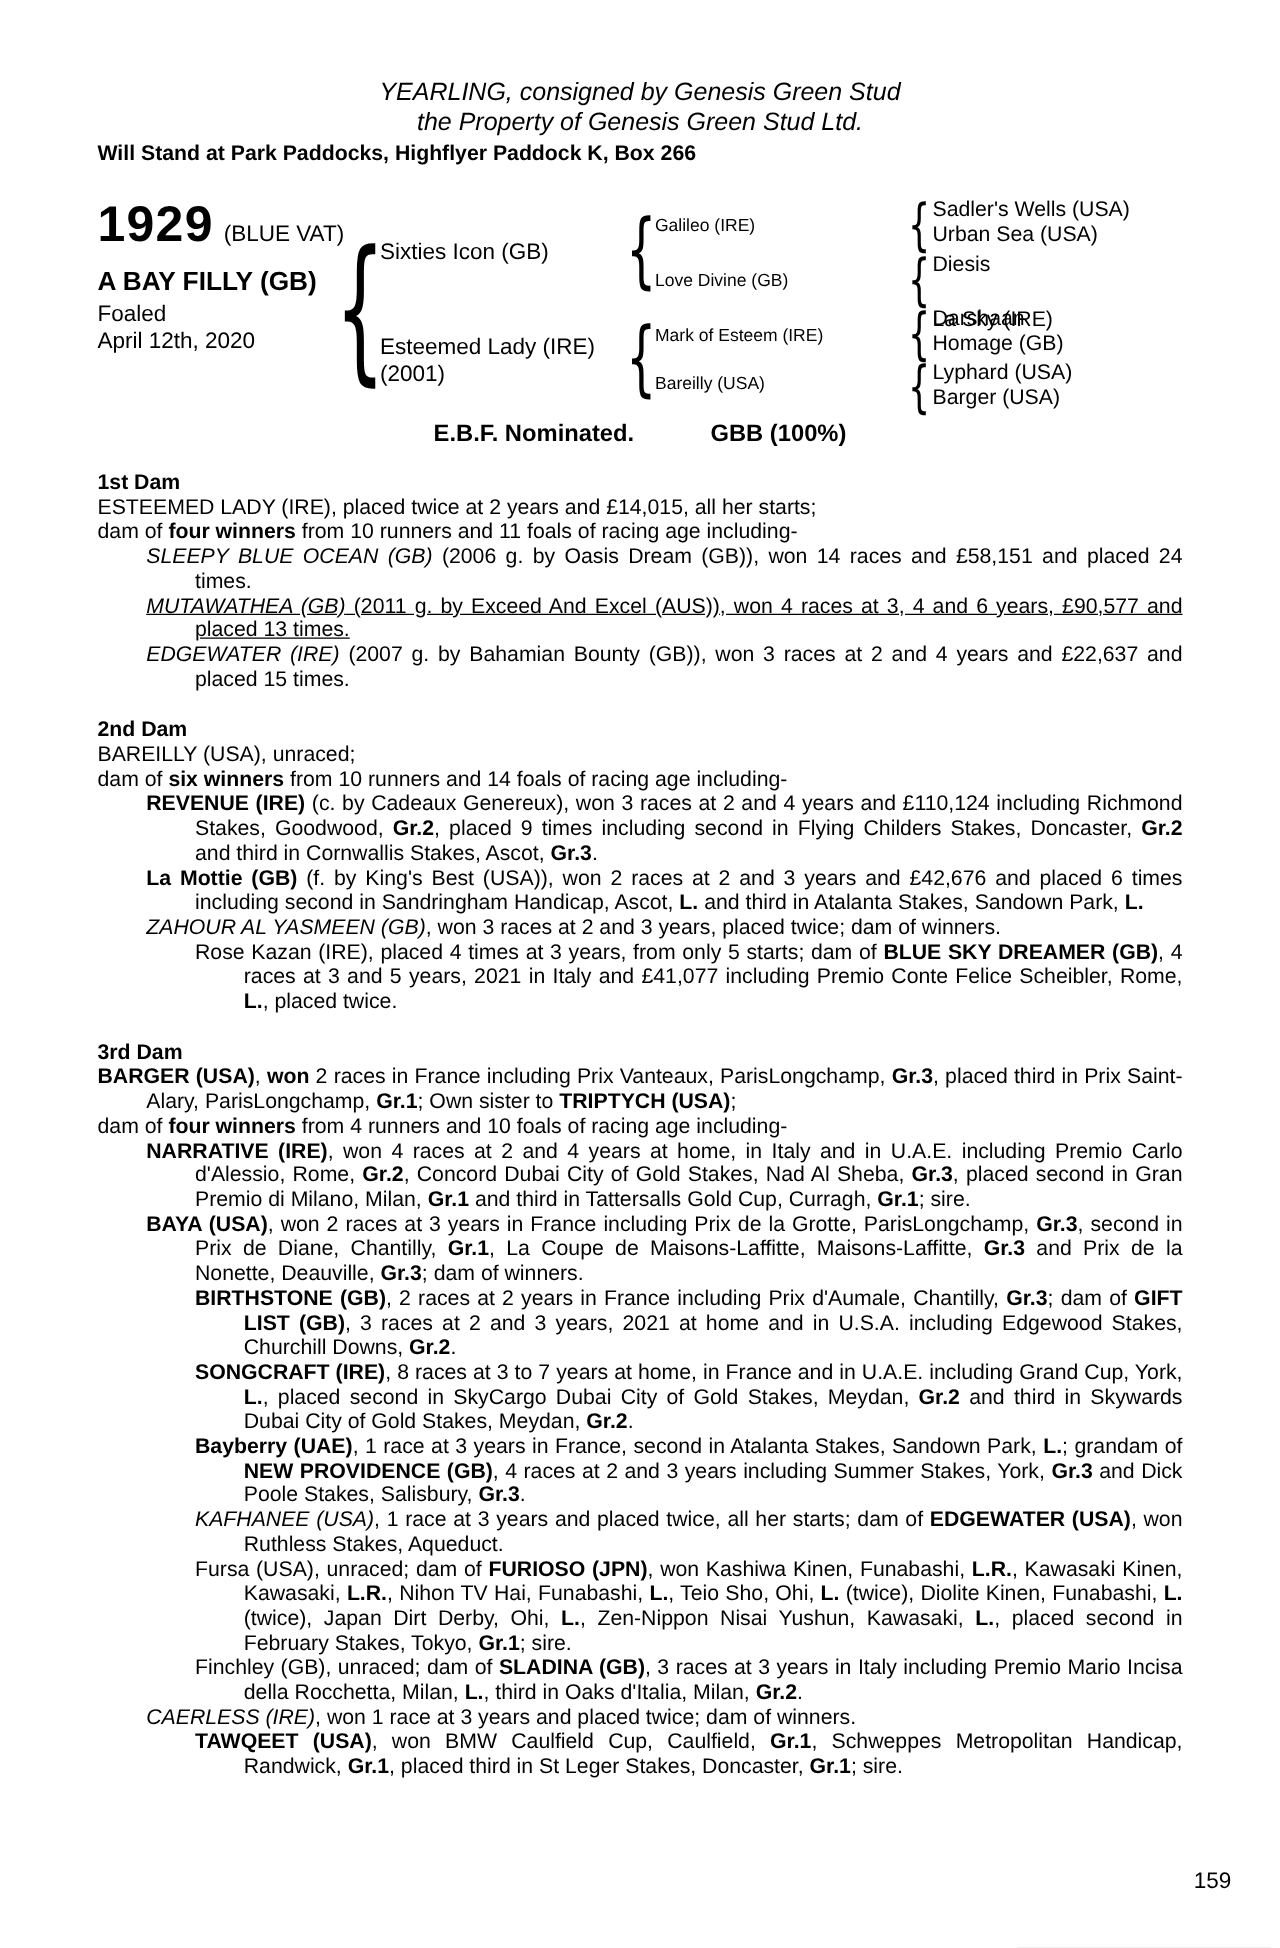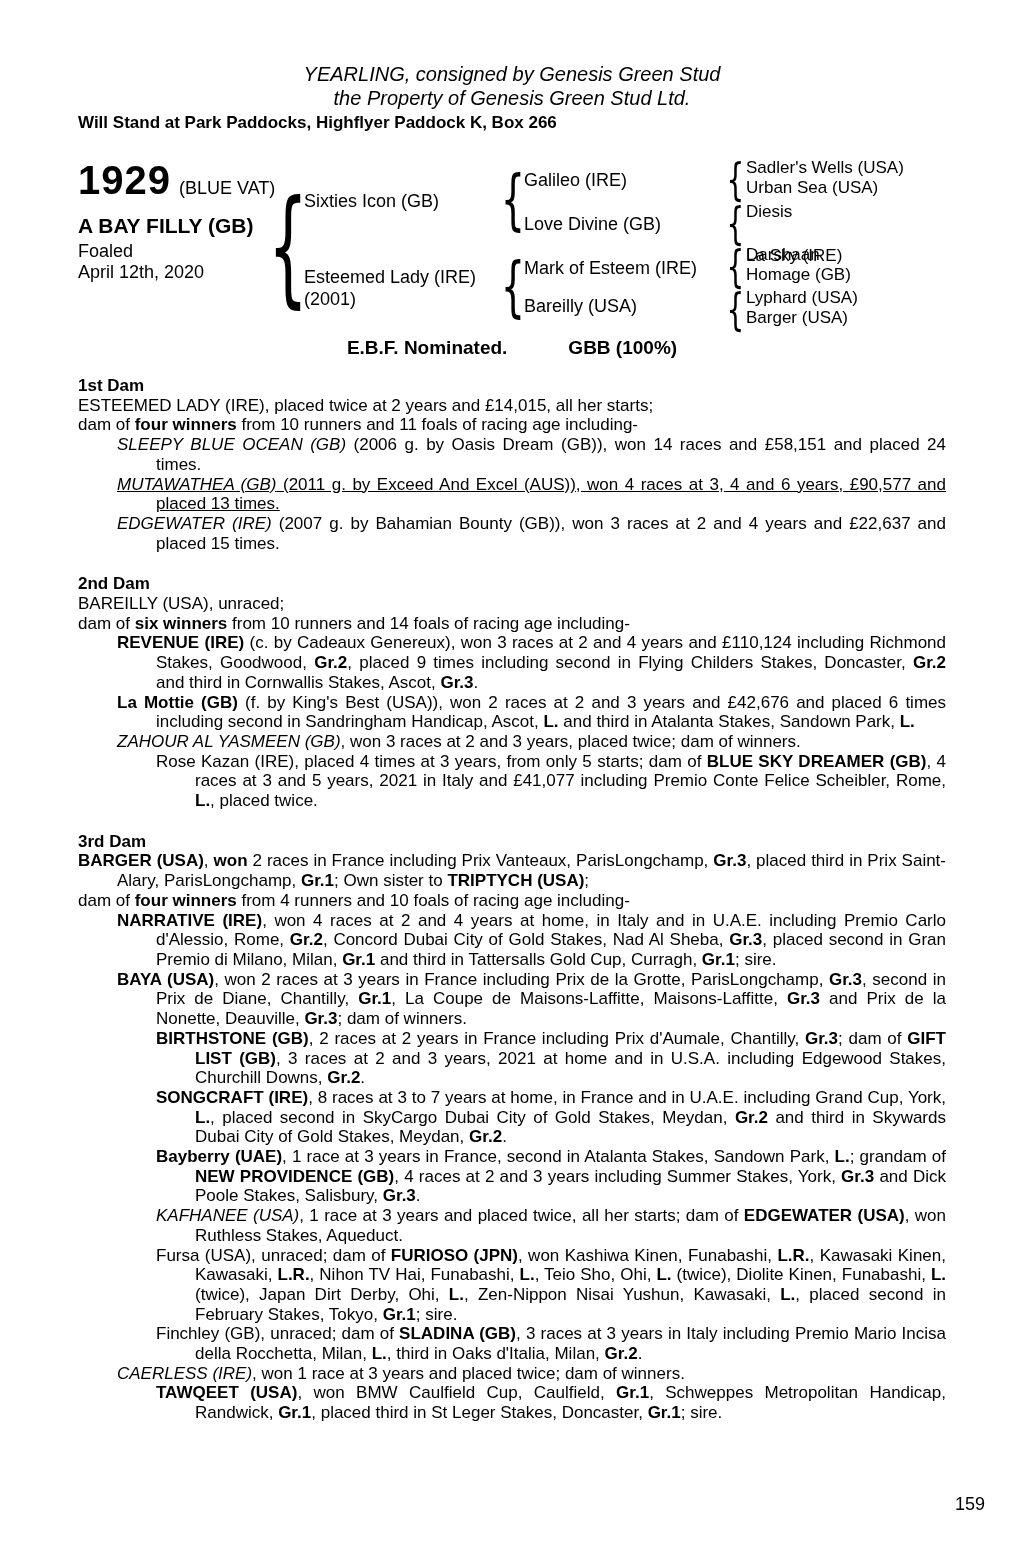--- a/index.html
+++ b/index.html
@@ -21,21 +21,21 @@
   #pedigree { position:absolute; left:78px; top:150px; width:868px; height:186px; }
   .abs { position:absolute; }
   #lot-line { left:0; top:8px; white-space:nowrap; }
   #lot-number { font-size:40px; font-weight:bold; letter-spacing:1px; }
   #lot-vat { font-size:18px; margin-left:8px; }
   #horse-name { left:0; top:64px; font-size:21px; font-weight:bold; }
   #foaled-label { left:0; top:91px; font-size:18px; }
   #foaled-date { left:0; top:112px; font-size:18px; }
 
   .gen1 { font-size:18px; line-height:21px; }
-  .gen2 { font-size:18px; line-height:21px; }
+  .gen2 { font-size:14px; line-height:21px; }
   .gen3 { font-size:17px; line-height:20px; white-space:nowrap; }
 
   .brace { display:flex; align-items:center; justify-content:center; overflow:visible; }
   .brace > span { display:block; line-height:1; font-weight:400;
     font-family:"DejaVu Sans", sans-serif; }
   #brace-g1 { left:196px; top:36px; height:122px; width:28px; }
   #brace-g1 > span { font-size:126px; transform:scale(0.50,1); }
   #brace-g2a { left:424px; top:18px; height:64px; width:22px; }
   #brace-g2b { left:424px; top:105px; height:64px; width:22px; }
   #brace-g2a > span, #brace-g2b > span { font-size:66px; transform:scale(0.58,1); }

